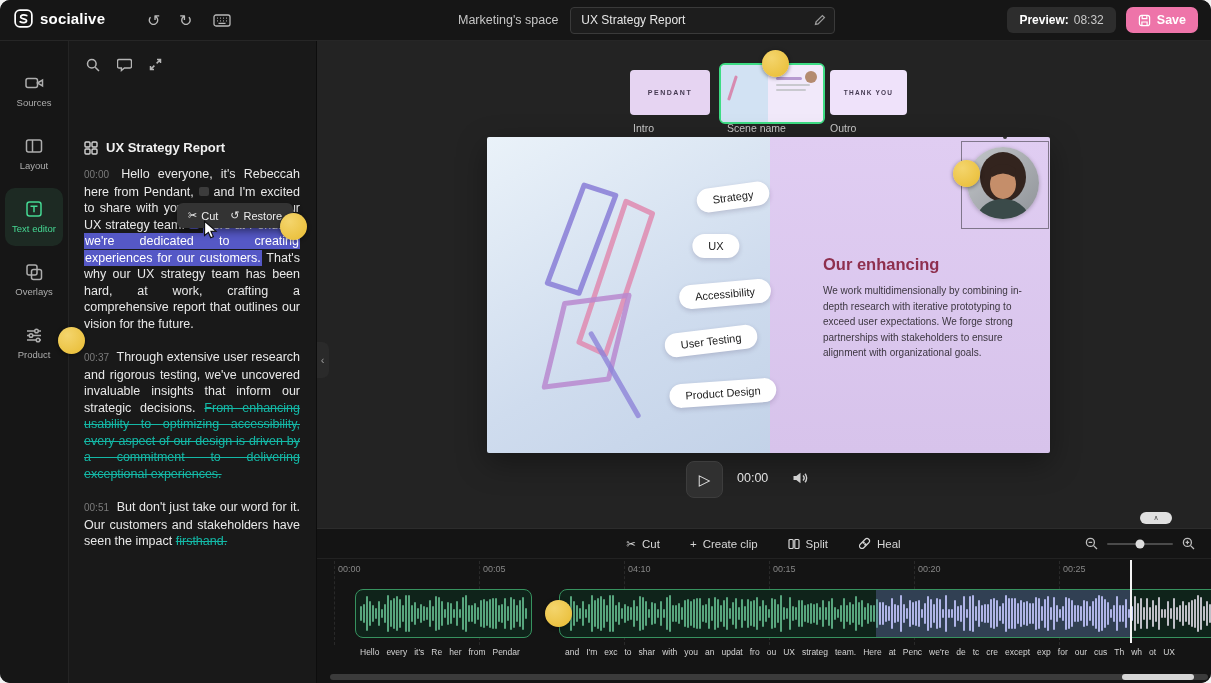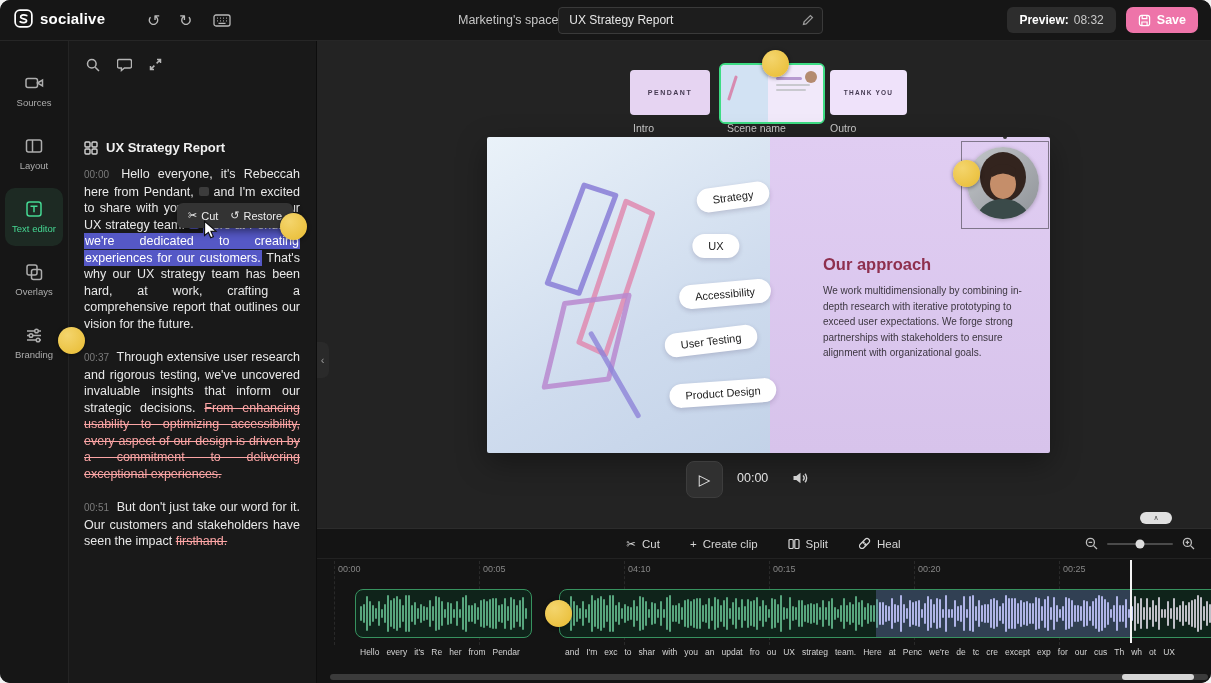--- a/index.html
+++ b/index.html
@@ -5,21 +5,21 @@
   html,body{margin:0;padding:0;width:1211px;height:683px;background:#f2f2f2;overflow:hidden;
     font-family:"Liberation Sans",sans-serif;-webkit-font-smoothing:antialiased;}
   .app{position:relative;width:1211px;height:683px;background:#232323;border-radius:10px;overflow:hidden;}
   .abs{position:absolute;}
   svg{display:block;}
 
   
   .topbar{position:absolute;left:0;top:0;width:100%;height:40px;background:#161616;border-bottom:1px solid #262626;z-index:20;}
   .logo{position:absolute;left:14px;top:9px;display:flex;align-items:center;gap:7px;color:#fff;font-weight:bold;font-size:15px;letter-spacing:.2px;}
   .tb-ico{position:absolute;top:0;height:40px;display:flex;align-items:center;color:#b9b9b9;font-size:16px;cursor:pointer;}
-  .title-wrap{position:absolute;left:458px;top:0;height:40px;display:flex;align-items:center;}
+  .title-wrap{position:absolute;left:458px;top:0;height:40px;display:flex;align-items:center;gap:12px;}
   .space-label{color:#c6c6c6;font-size:12.5px;}
   .title-input{display:flex;align-items:center;justify-content:space-between;width:245px;height:25px;background:#1d1d1d;
     border:1px solid #3a3a3a;border-radius:4px;padding:0 8px 0 10px;color:#e6e6e6;font-size:12px;}
   .right-group{position:absolute;right:13px;top:7px;display:flex;align-items:center;gap:10px;}
   .preview-pill{display:flex;align-items:center;gap:5px;background:#2d2d2d;border-radius:6px;height:26px;padding:0 12px;font-size:12px;}
   .preview-pill b{color:#fff;} .preview-pill span{color:#c9c9c9;}
   .save-btn{display:flex;align-items:center;gap:6px;background:#ee74a9;border-radius:7px;height:26px;padding:0 12px;
     color:#fff;font-size:12.5px;font-weight:bold;cursor:pointer;}
 
   
@@ -32,21 +32,21 @@
   
   .panel{position:absolute;left:68px;top:40px;width:248px;height:643px;background:#191919;border-right:1px solid #0d0d0d;z-index:9;}
   .ptools{position:absolute;left:18px;top:18px;display:flex;gap:17px;color:#b5b5b5;}
   .ptool{cursor:pointer;}
   .ptitle-row{position:absolute;left:16px;top:100px;display:flex;align-items:center;gap:8px;color:#f0f0f0;}
   .ptitle-row h2{margin:0;font-size:13px;font-weight:bold;}
   .transcript{position:absolute;left:16px;top:126px;width:216px;color:#e8e8e8;font-size:12.5px;line-height:16.5px;text-align:justify;}
   .transcript p{margin:0 0 17px 0;}
   .ts{color:#7b7b7b;font-size:10px;margin-right:4px;}
   .hl{background:#5558c6;color:#fff;padding:1px 1px;box-decoration-break:clone;-webkit-box-decoration-break:clone;}
-  .struck{color:#fca5a5;text-decoration:line-through;}
+  .struck{color:#14b8a6;text-decoration:line-through;}
   .filler{display:inline-block;width:10px;height:9px;background:#3c3c3c;border-radius:2px;vertical-align:baseline;}
   .filler.sel{background:#5558c6;}
 
   .float-tip{position:absolute;left:177px;top:203px;height:25px;display:flex;align-items:center;gap:12px;background:#333333;
     border-radius:6px;padding:0 11px;color:#ececec;font-size:11px;box-shadow:0 3px 8px rgba(0,0,0,.5);z-index:50;}
   .float-tip span{display:flex;align-items:center;gap:4px;cursor:pointer;}
 
   .panel-collapse{position:absolute;left:316px;top:342px;width:13px;height:36px;background:#2a2a2a;border-radius:0 7px 7px 0;
     display:flex;align-items:center;justify-content:center;color:#9a9a9a;font-size:11px;cursor:pointer;z-index:8;}
 
@@ -190,21 +190,21 @@
     </div>
     <div class="rail-item">
       <span>
         <svg width="18" height="18" viewBox="0 0 18 18" fill="none" stroke="currentColor" stroke-width="1.5">
             <path d="M2 5h14M2 9.5h14M2 14h14"></path>
             <circle cx="11.5" cy="5" r="1.8" fill="#191919"></circle>
             <circle cx="6" cy="9.5" r="1.8" fill="#191919"></circle>
             <circle cx="13" cy="14" r="1.8" fill="#191919"></circle>
           </svg>
       </span>
-      <span>Branding</span>
+      <span>Product</span>
     </div>
   </div>
 
   <div class="panel">
     <div class="ptools">
       <span class="ptool">
         <svg width="14" height="14" viewBox="0 0 14 14" fill="none" stroke="currentColor" stroke-width="1.5">
             <circle cx="5.8" cy="5.8" r="4.3"></circle>
             <path d="M9.2 9.2L13 13"></path>
           </svg>
@@ -299,21 +299,21 @@
       </svg>
     </div>
     <div class="slide-right"></div>
 
     <span class="pill" style="left:246px;top:60px;transform:translate(-50%,-50%) rotate(-8deg);">Strategy</span>
     <span class="pill" style="left:229px;top:109px;">UX</span>
     <span class="pill" style="left:238px;top:157px;transform:translate(-50%,-50%) rotate(-5deg);">Accessibility</span>
     <span class="pill" style="left:224px;top:204px;transform:translate(-50%,-50%) rotate(-7deg);">User Testing</span>
     <span class="pill" style="left:236px;top:256px;transform:translate(-50%,-50%) rotate(-4deg);">Product Design</span>
 
-    <h3 class="approach-h">Our approach</h3>
+    <h3 class="approach-h">Our enhancing</h3>
     <div class="approach-b">We work multidimensionally by combining in-depth research with iterative prototyping to exceed user expectations. We forge strong partnerships with stakeholders to ensure alignment with organizational goals.</div>
 
     <div class="avatar-box">
       <div class="avatar-handle"></div>
     </div>
     <div class="avatar">
       <svg width="72" height="72" viewBox="0 0 72 72">
         <defs>
             <linearGradient id="bgav" x1="0" y1="0" x2="1" y2="1">
               <stop offset="0" stop-color="#c3c6ca"></stop>

